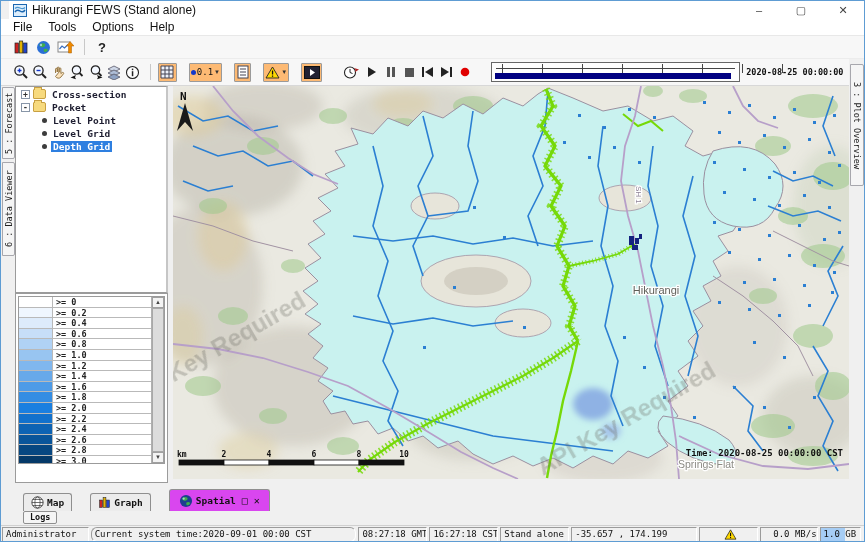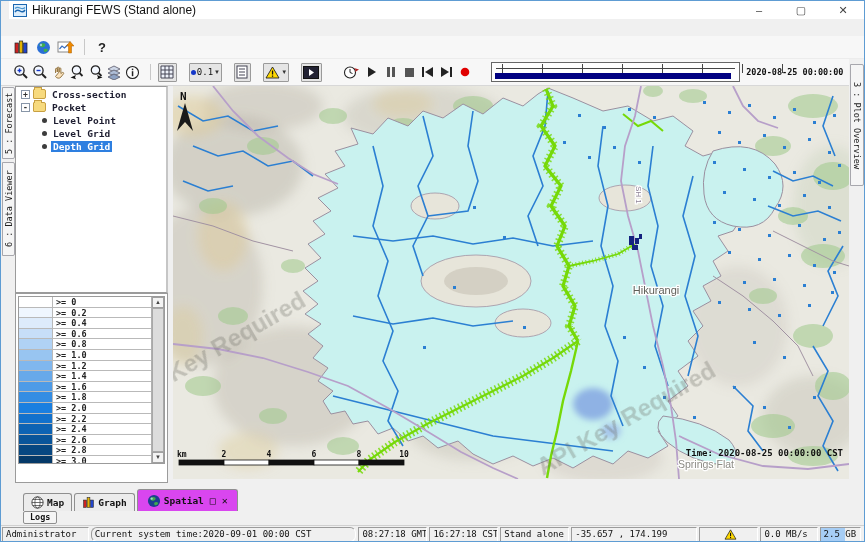--- a/index.html
+++ b/index.html
@@ -17,21 +17,21 @@
   
   .menubar { position:absolute; top:18px; left:0; right:0; height:17px; background:#fff; display:flex; align-items:center; padding-left:4px; border-bottom:1px solid #e8e8e8; }
   .menu-item { font-size:12px; color:#111; padding:0 8px; }
 
   
   .toolbar1 { position:absolute; top:35px; left:0; right:0; height:23px; background:#f7f7f7; display:flex; align-items:center; padding-left:10px; border-bottom:1px solid #ececec; }
   .toolbar2 { position:absolute; top:58px; left:0; right:0; height:27px; background:#f7f7f7; display:flex; align-items:center; padding-left:12px; border-bottom:1px solid #d8d8d8; }
   .tbtn { width:20px; height:20px; display:flex; align-items:center; justify-content:center; margin-right:2px; }
   .tbtn.big { width:24px; }
   .tsep { width:1px; height:16px; background:#c8c8c8; margin:0 7px; }
-  .boxed { border:1px solid #9a9a9a; background:#e5e5e5; border-radius:1px; height:19px; padding:0 1px; display:flex; align-items:center; margin-right:12px; }
+  .boxed { border:1px solid #9a9a9a; background:#fdba74; border-radius:1px; height:19px; padding:0 1px; display:flex; align-items:center; justify-content:center; margin-right:12px; }
   .dd-arrow { font-size:6px; color:#333; margin-left:1px; }
   .interval-txt { font-size:9px; font-family:"DejaVu Sans Mono",monospace; color:#111; }
   .interval-dot { width:5px; height:5px; border-radius:50%; background:#1437c8; margin-right:1px; }
   .help-q { font-size:13px; font-weight:bold; color:#222; }
 
   
   .timeline { width:300px; height:20px; border:1px solid #666; background:#fdfdfd; margin-left:16px; position:relative; }
   .timeline .ruler { position:absolute; top:5px; left:4px; right:4px; height:1px; background:#444; }
   .timeline .tick { position:absolute; top:1px; width:1px; height:9px; background:#444; }
   .timeline .bar { position:absolute; left:3px; right:8px; bottom:2px; height:6px; }
@@ -70,21 +70,21 @@
   .legend-scroll { position:absolute; right:0; top:0; width:13px; bottom:0; background:#ececec; border-left:1px solid #b0b0b0; }
   .scroll-btn { height:11px; border:1px solid #a0a0a0; background:#f3f3f3; font-size:6px; text-align:center; line-height:9px; color:#444; }
   .scroll-btn.down { position:absolute; bottom:0; left:0; right:0; }
   .scroll-thumb { position:absolute; top:11px; bottom:11px; left:0; right:0; background:#dcdcdc; border:1px solid #a8a8a8; }
 
   
   .map-area { position:absolute; left:172px; top:85px; width:676px; height:393px; background:#eae9e1; overflow:hidden; }
   .map-area svg { display:block; }
 
   
-  .bottom-tabrow { position:absolute; left:0; top:487px; right:0; height:23px; background:#f0f0f0; display:flex; align-items:flex-end; padding-left:22px; }
+  .bottom-tabrow { position:absolute; left:0; top:487px; right:0; height:23px; background:#f0f0f0; display:flex; align-items:flex-end; padding-left:22px;gap:16px; }
   .btab { display:flex; align-items:center; gap:3px; border:1px solid #8f8f8f; border-bottom:none; border-radius:3px 3px 0 0; background:#ececec; height:18px; padding:0 7px; margin-right:2px; font-family:"DejaVu Sans Mono",monospace; font-size:9.5px; font-weight:bold; color:#111; }
   .btab.active { height:22px; background:#d946ef; padding:0 9px; }
   .btab .winctl { font-size:10px; font-weight:bold; color:#111; margin-left:3px; }
 
   .logs-row { position:absolute; left:0; top:510px; right:0; height:14px; background:#f0f0f0; }
   .logs-btn { position:absolute; left:22px; top:0; height:13px; padding:0 6px; background:#f5f5f5; border:1px solid #8f8f8f; border-radius:2px; font-family:"DejaVu Sans Mono",monospace; font-size:8.5px; font-weight:bold; color:#111; line-height:11px; }
 
   
   .statusbar { position:absolute; left:0; top:524px; right:0; height:18px; background:#f0f0f0; border-top:1px solid #d0d0d0; display:flex; align-items:center; padding:0 1px; }
   .status-cell { position:relative; height:15px; margin-right:2px; border:1px solid; border-color:#9b9b9b #ffffff #ffffff #9b9b9b; font-family:"DejaVu Sans Mono",monospace; font-size:9px; color:#111; line-height:13px; padding-left:3px; white-space:nowrap; overflow:hidden; background:#f0f0f0; }
@@ -103,20 +103,26 @@
       <path d="M2 4.5 Q4 2.5 7 4 Q10 5.5 12 3.5" stroke="#4a96d0" stroke-width="1.2" fill="none"></path>
     </svg>
     <span class="title">Hikurangi FEWS  (Stand alone)</span>
     <div class="win-btns">
       <div class="win-btn">–</div>
       <div class="win-btn">▢</div>
       <div class="win-btn">✕</div>
     </div>
   </div>
 
+  <div class="menubar">
+    <div class="menu-item">File</div>
+    <div class="menu-item">Tools</div>
+    <div class="menu-item">Options</div>
+    <div class="menu-item">Help</div>
+  </div>
 
   <div class="toolbar1">
     <div class="tbtn">
       <svg width="16" height="16" viewBox="0 0 16 16">
         <rect x="2" y="4" width="3.4" height="10" fill="#cc2222" stroke="#222" stroke-width="0.7"></rect>
         <rect x="6.3" y="2" width="3.4" height="12" fill="#e6b400" stroke="#222" stroke-width="0.7"></rect>
         <rect x="10.6" y="4" width="3.4" height="10" fill="#2244cc" stroke="#222" stroke-width="0.7"></rect>
       </svg>
     </div>
     <div class="tbtn">
@@ -672,17 +678,17 @@
       <div class="status-cell" style="width: 270px; border-radius: 6px;"><span>Current system time:2020-09-01 00:00 CST</span></div>
       <div class="status-cell" style="width: 70px;"><span>08:27:18 GMT</span></div>
       <div class="status-cell" style="width: 70px;"><span>16:27:18 CST</span></div>
       <div class="status-cell" style="width: 70px;"><span>Stand alone</span></div>
       <div class="status-cell" style="width: 128px;"><span>-35.657 , 174.199</span></div>
       <div class="status-cell" style="width: 60px;"><span><svg width="13" height="11" viewBox="0 0 15 13" style="display:block;margin:1px auto;">
             <path d="M7.5 1 L14 12 L1 12 Z" fill="#ffd900" stroke="#222" stroke-width="0.9"></path>
             <rect x="6.9" y="4.5" width="1.3" height="4" fill="#111"></rect>
             <rect x="6.9" y="9.5" width="1.3" height="1.3" fill="#111"></rect>
           </svg></span></div>
-      <div class="status-cell" style="width: 58px;"><span>0.0 MB/s</span></div>
-      <div class="status-cell" style="width: 42px;"><div class="fill" style="width: 62%;"></div><span>2.5 GB</span></div>
+      <div class="status-cell" style="width: 58px; text-align: right;"><span>0.0 MB/s</span></div>
+      <div class="status-cell" style="width: 42px;"><div class="fill" style="width: 62%;"></div><span>1.0 GB</span></div>
     </div>
 
 </div>
 
 </body></html>

